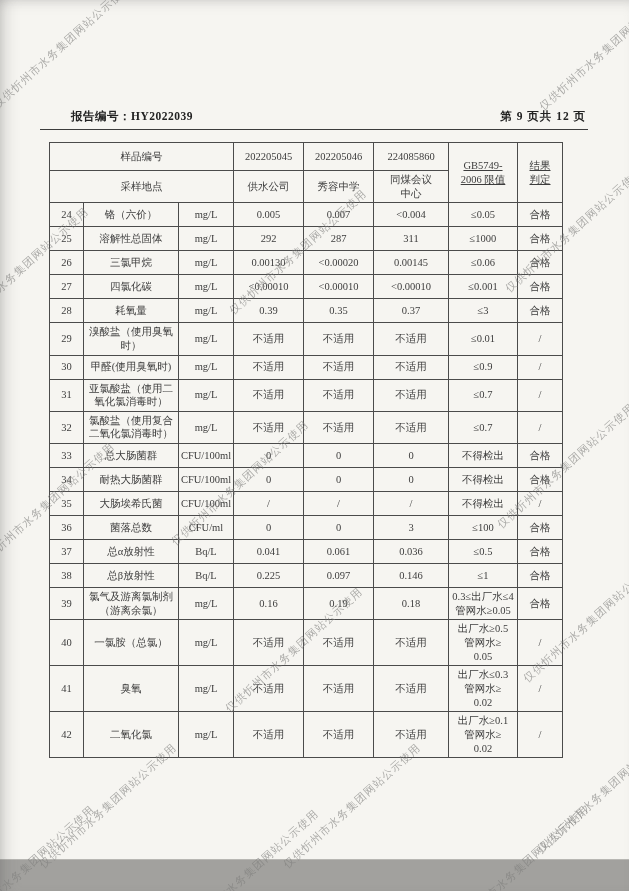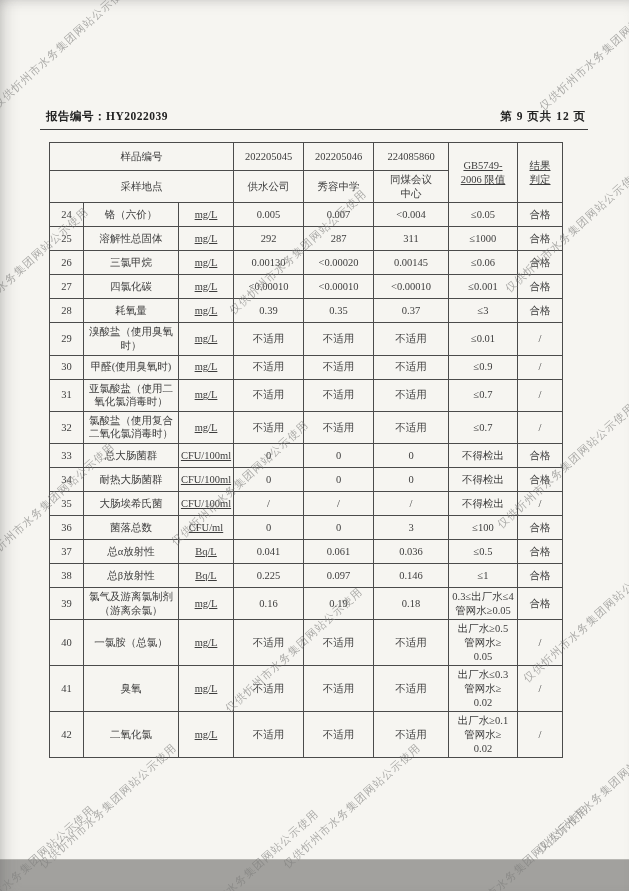--- a/index.html
+++ b/index.html
@@ -23,38 +23,38 @@
   .doc-title{
     position:absolute;top:78px;left:0;width:629px;
     text-align:center;font-size:15.5px;font-weight:bold;color:#161616;
     letter-spacing:1.5px;
   }
   .report-line{
     position:absolute;top:105px;left:40px;width:548px;height:24px;
     border-bottom:1.5px solid #3c3c3c;
     font-size:11.5px;font-weight:600;color:#222;
   }
-  .report-no{position:absolute;left:6px;top:4px;letter-spacing:.5px;}
+  .report-no{position:absolute;left:31px;top:4px;letter-spacing:.5px;}
   .page-info{position:absolute;right:2px;top:4px;letter-spacing:1px;text-align:center;}
   table.results{
     position:absolute;left:49px;top:142px;width:513px;
     border-collapse:collapse;table-layout:fixed;
   }
   table.results td{
     border:1px solid #4b4b4b;
     font-size:10.5px;color:#3d3d3d;
     text-align:center;vertical-align:middle;
     padding:2px 1px;line-height:1.3;white-space:pre-line;
     overflow:hidden;
   }
   thead td{font-size:11px;color:#333;}
   thead tr{height:28px;margin-top:19px;}
   tbody tr{height:24px;}
   td.c1{text-align:left;padding-left:5px;}
-  td.c2{font-size:9.5px;text-decoration:underline;}
+  td.c2{font-size:9.5px;}
   td.limit-span{line-height:2.3;text-decoration:underline;}
   td.c6{font-size:10px;}
   .wm-layer{position:absolute;inset:0;pointer-events:none;z-index:5;}
   .wm{
     position:absolute;white-space:nowrap;
     font-size:11px;color:#7e7e7c;opacity:.62;letter-spacing:1px;
     transform:translate(-50%,-50%) rotate(-42deg);
     font-family:"Liberation Sans","DejaVu Sans",sans-serif;
   }
 </style>

